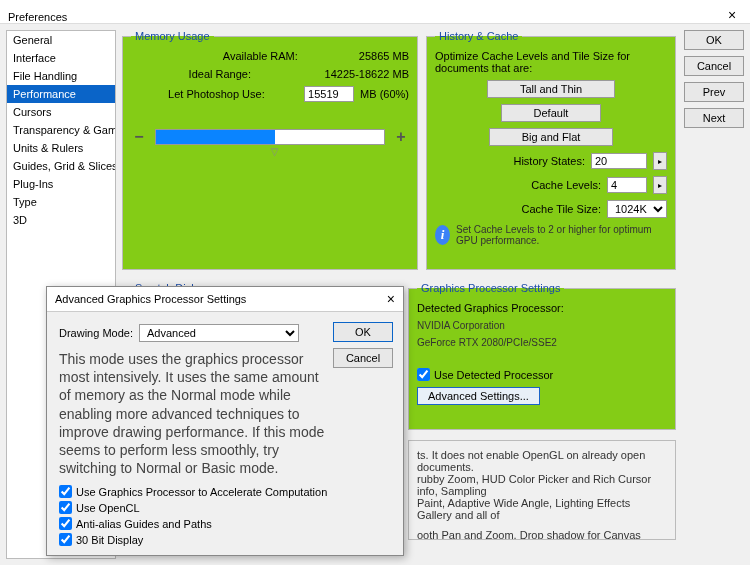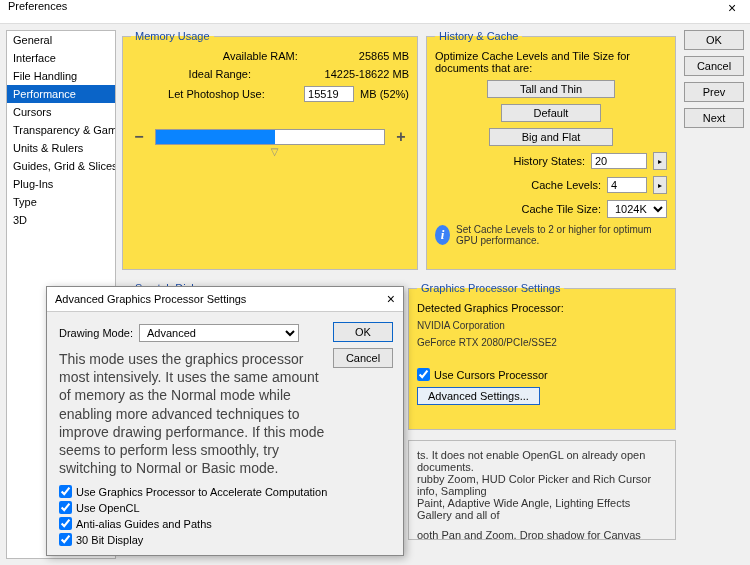--- a/index.html
+++ b/index.html
@@ -1,28 +1,28 @@
 <!DOCTYPE html>
 <html><head>
 <meta charset="utf-8">
 <style>
 * { box-sizing: border-box; margin: 0; padding: 0; font-family: "Segoe UI", Tahoma, sans-serif; font-size: 11px; }
 body { background: #f0f0f0; width: 750px; height: 565px; position: relative; overflow: hidden; }
-.titlebar { background: #fff; height: 24px; display: flex; align-items: flex-start; padding: 0 8px; border-bottom: 1px solid #ddd; }
+.titlebar { background: #fff; height: 24px; display: flex; align-items: flex-end; padding: 0 8px; border-bottom: 1px solid #ddd; }
 .titlebar .title { flex: 1; }
 .titlebar .close { width: 20px; text-align: center; font-size: 14px; cursor: pointer; }
 .main { display: flex; height: calc(100% - 24px); padding: 6px; gap: 6px; }
 .sidebar { width: 110px; background: #fff; border: 1px solid #bbb; }
 .sidebar-item { padding: 3px 6px; cursor: pointer; white-space: nowrap; overflow: hidden; }
 .sidebar-item.selected { background: #0a64c8; color: #fff; }
 .content { flex: 1; position: relative; }
 .right-buttons { position: absolute; right: 0; top: 0; width: 60px; display: flex; flex-direction: column; gap: 6px; }
 .btn { background: #e8e8e8; border: 1px solid #999; padding: 3px 0; text-align: center; cursor: pointer; }
 .panels { position: absolute; left: 0; right: 68px; top: 0; display: flex; gap: 8px; }
-fieldset { border: 1px solid #bbb; padding: 8px; background: #fde047; }
+fieldset { border: 1px solid #bbb; padding: 8px; background: #84cc16; }
 legend { padding: 0 4px; color: #1a4ba8; }
 .col { display: flex; flex-direction: column; gap: 6px; }
 .row { display: flex; align-items: center; gap: 6px; }
 .row.right { justify-content: flex-end; }
 .label-r { text-align: left; width: 130px; }
 .val { }
 .wbtn { background: #e8e8e8; border: 1px solid #999; padding: 2px 32px; cursor: pointer; text-align: right; }
 .num-input { width: 50px; border: 1px solid #999; padding: 1px 3px; background: #fff; text-align: left; }
 .select { border: 1px solid #999; background: #fff; padding: 1px 3px; width: 60px; }
 .arrow-btn { border: 1px solid #999; background: #e8e8e8; width: 14px; height: 18px; display: flex; align-items: center; justify-content: center; cursor: pointer; font-size: 8px; }
@@ -92,21 +92,21 @@
               <span class="label-r">Available RAM:</span>
               <span class="val">25865 MB</span>
             </div>
           <div class="row right">
               <span class="label-r">Ideal Range:</span>
               <span class="val">14225-18622 MB</span>
             </div>
           <div class="row right">
             <span class="label-r">Let Photoshop Use:</span>
             <input class="num-input" value="15519" style="">
-            <span>MB (52%)</span>
+            <span>MB (60%)</span>
           </div>
           <div class="slider-wrap">
             <span class="slider-btn">−</span>
             <div class="slider-track">
               <div class="slider-fill"></div>
               <div class="slider-thumb">▽</div>
             </div>
             <span class="slider-btn">+</span>
           </div>
         </div>
@@ -148,21 +148,21 @@
     <div class="gpu-panel">
       <fieldset>
         <legend>Graphics Processor Settings</legend>
         <div class="col">
           <div>Detected Graphics Processor:</div>
           <div class="small-text">NVIDIA Corporation</div>
           <div class="small-text">GeForce RTX 2080/PCIe/SSE2</div>
           <div style="height:8px;"></div>
           <label class="cb">
               <input type="checkbox" checked="" style="">
-              <span>Use Cursors Processor</span>
+              <span>Use Detected Processor</span>
             </label>
           <div class="adv-btn" style="align-self:flex-start;">Advanced Settings...</div>
         </div>
       </fieldset>
     </div>
 
     <div class="desc-box">
       <div>ts. It does not enable OpenGL on already open documents.</div>
       <div>rubby Zoom, HUD Color Picker and Rich Cursor info, Sampling</div>
       <div>Paint, Adaptive Wide Angle, Lighting Effects Gallery and all of</div>

